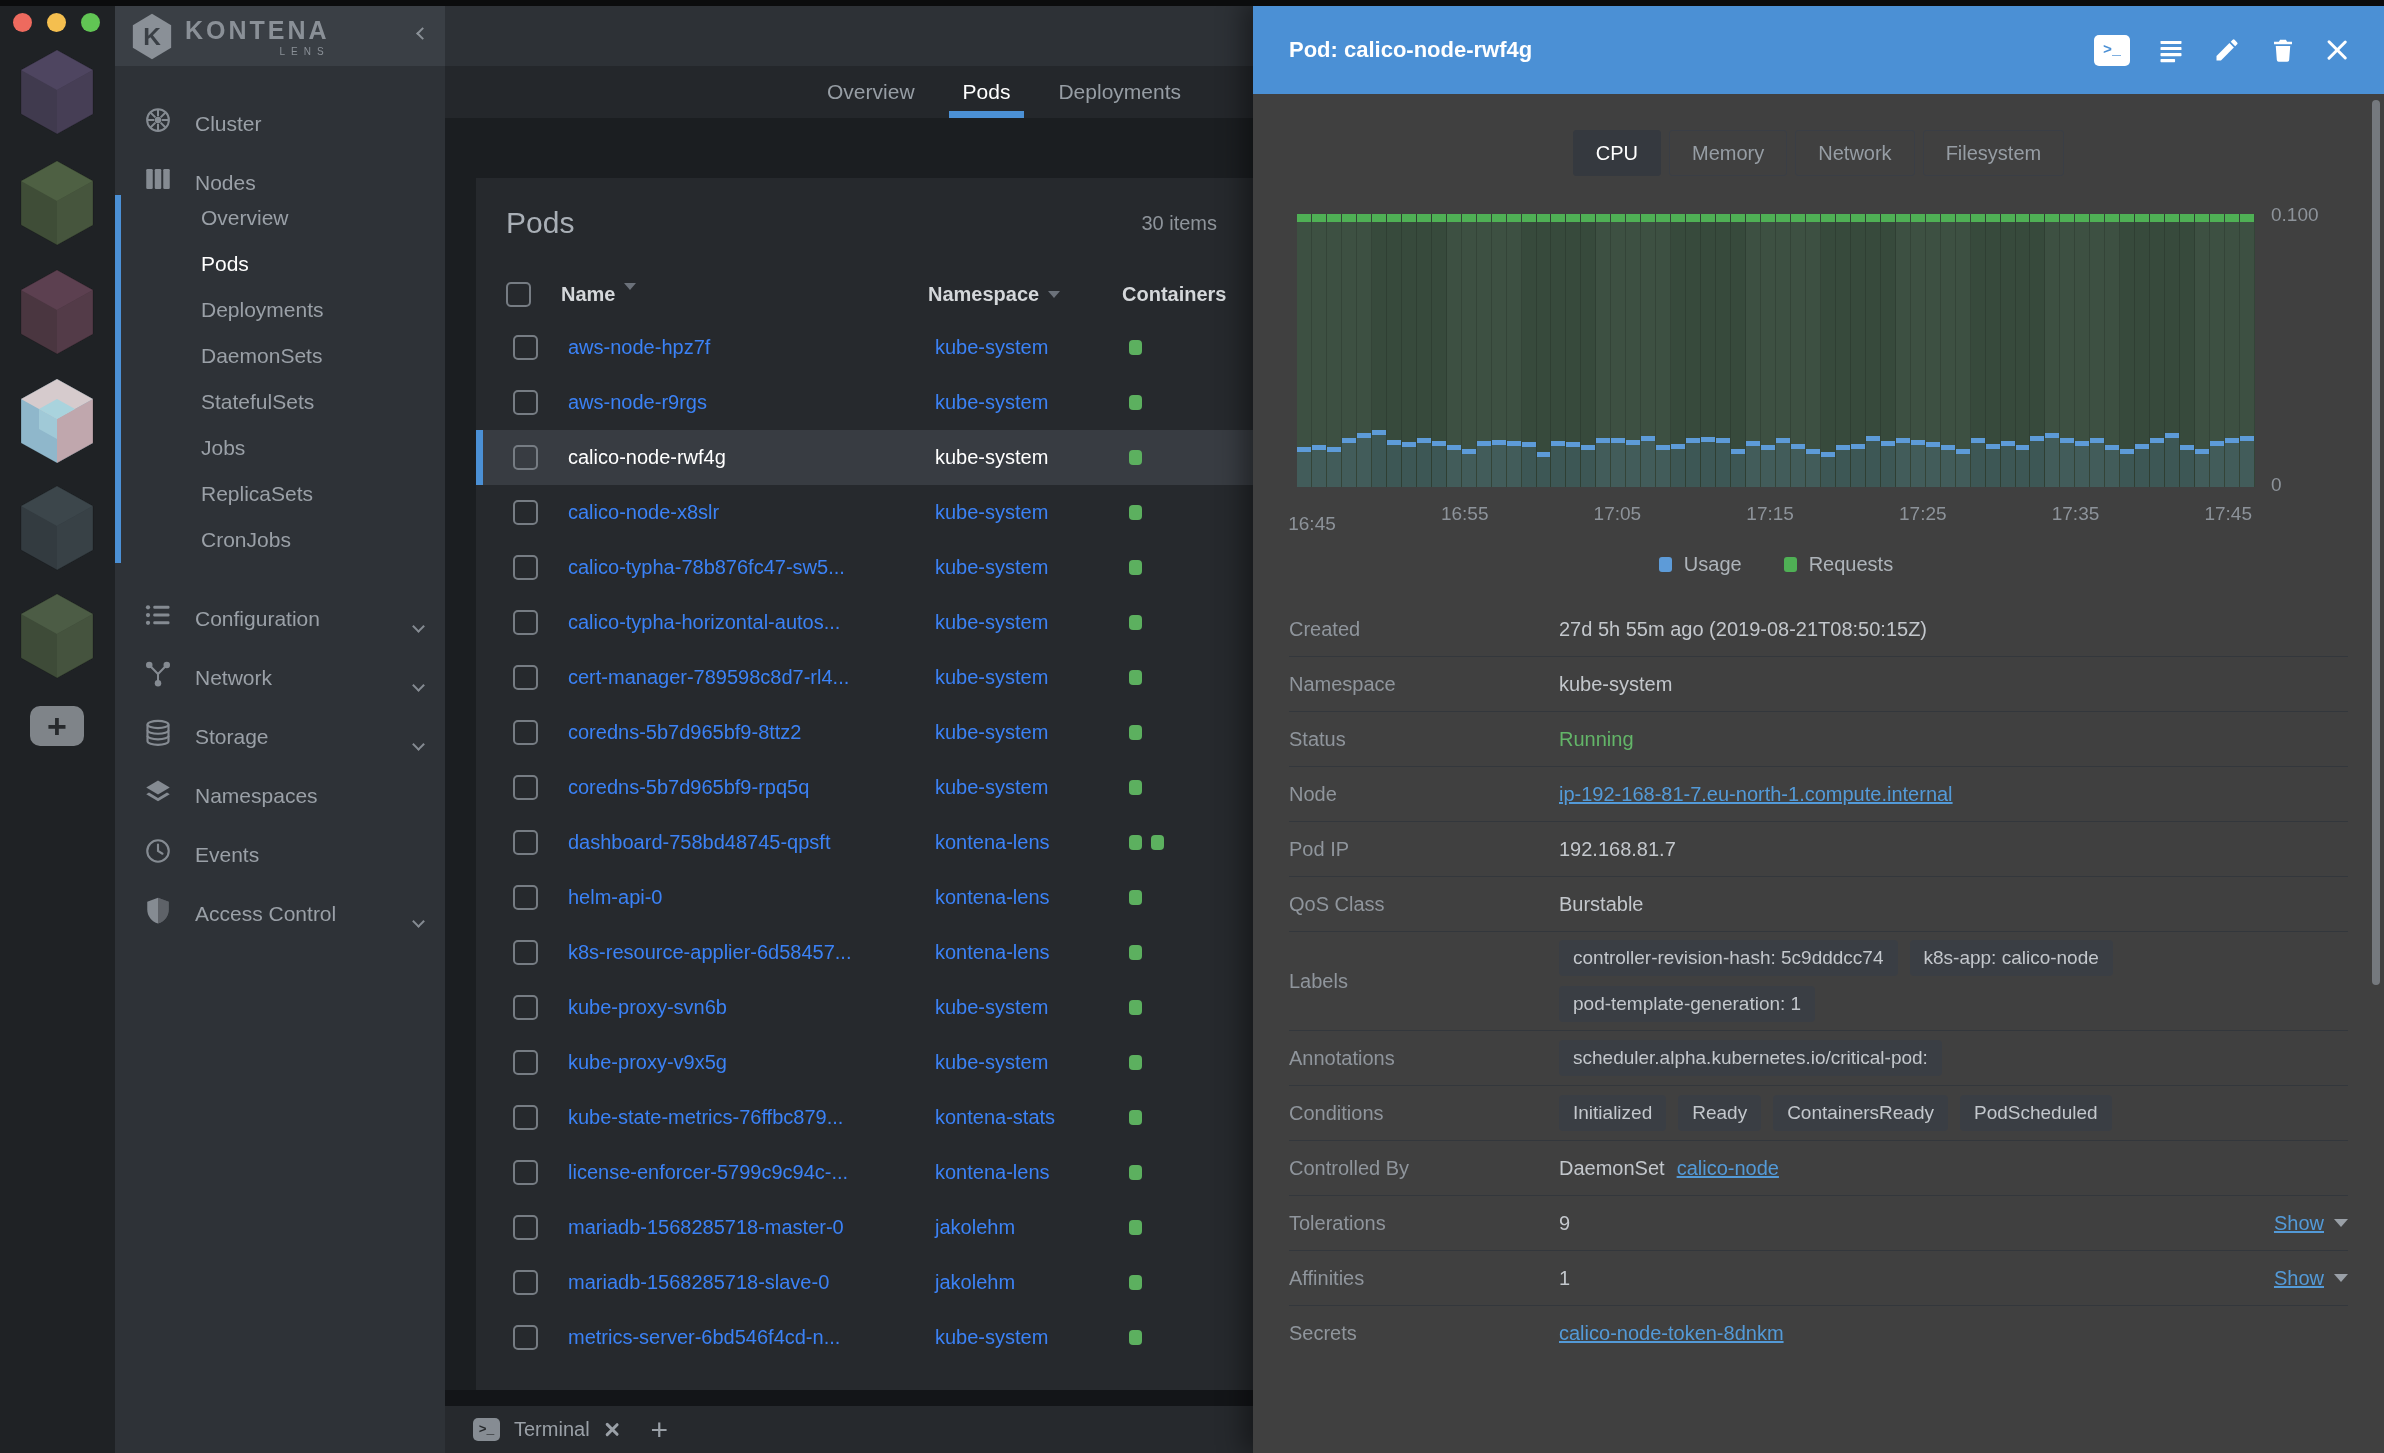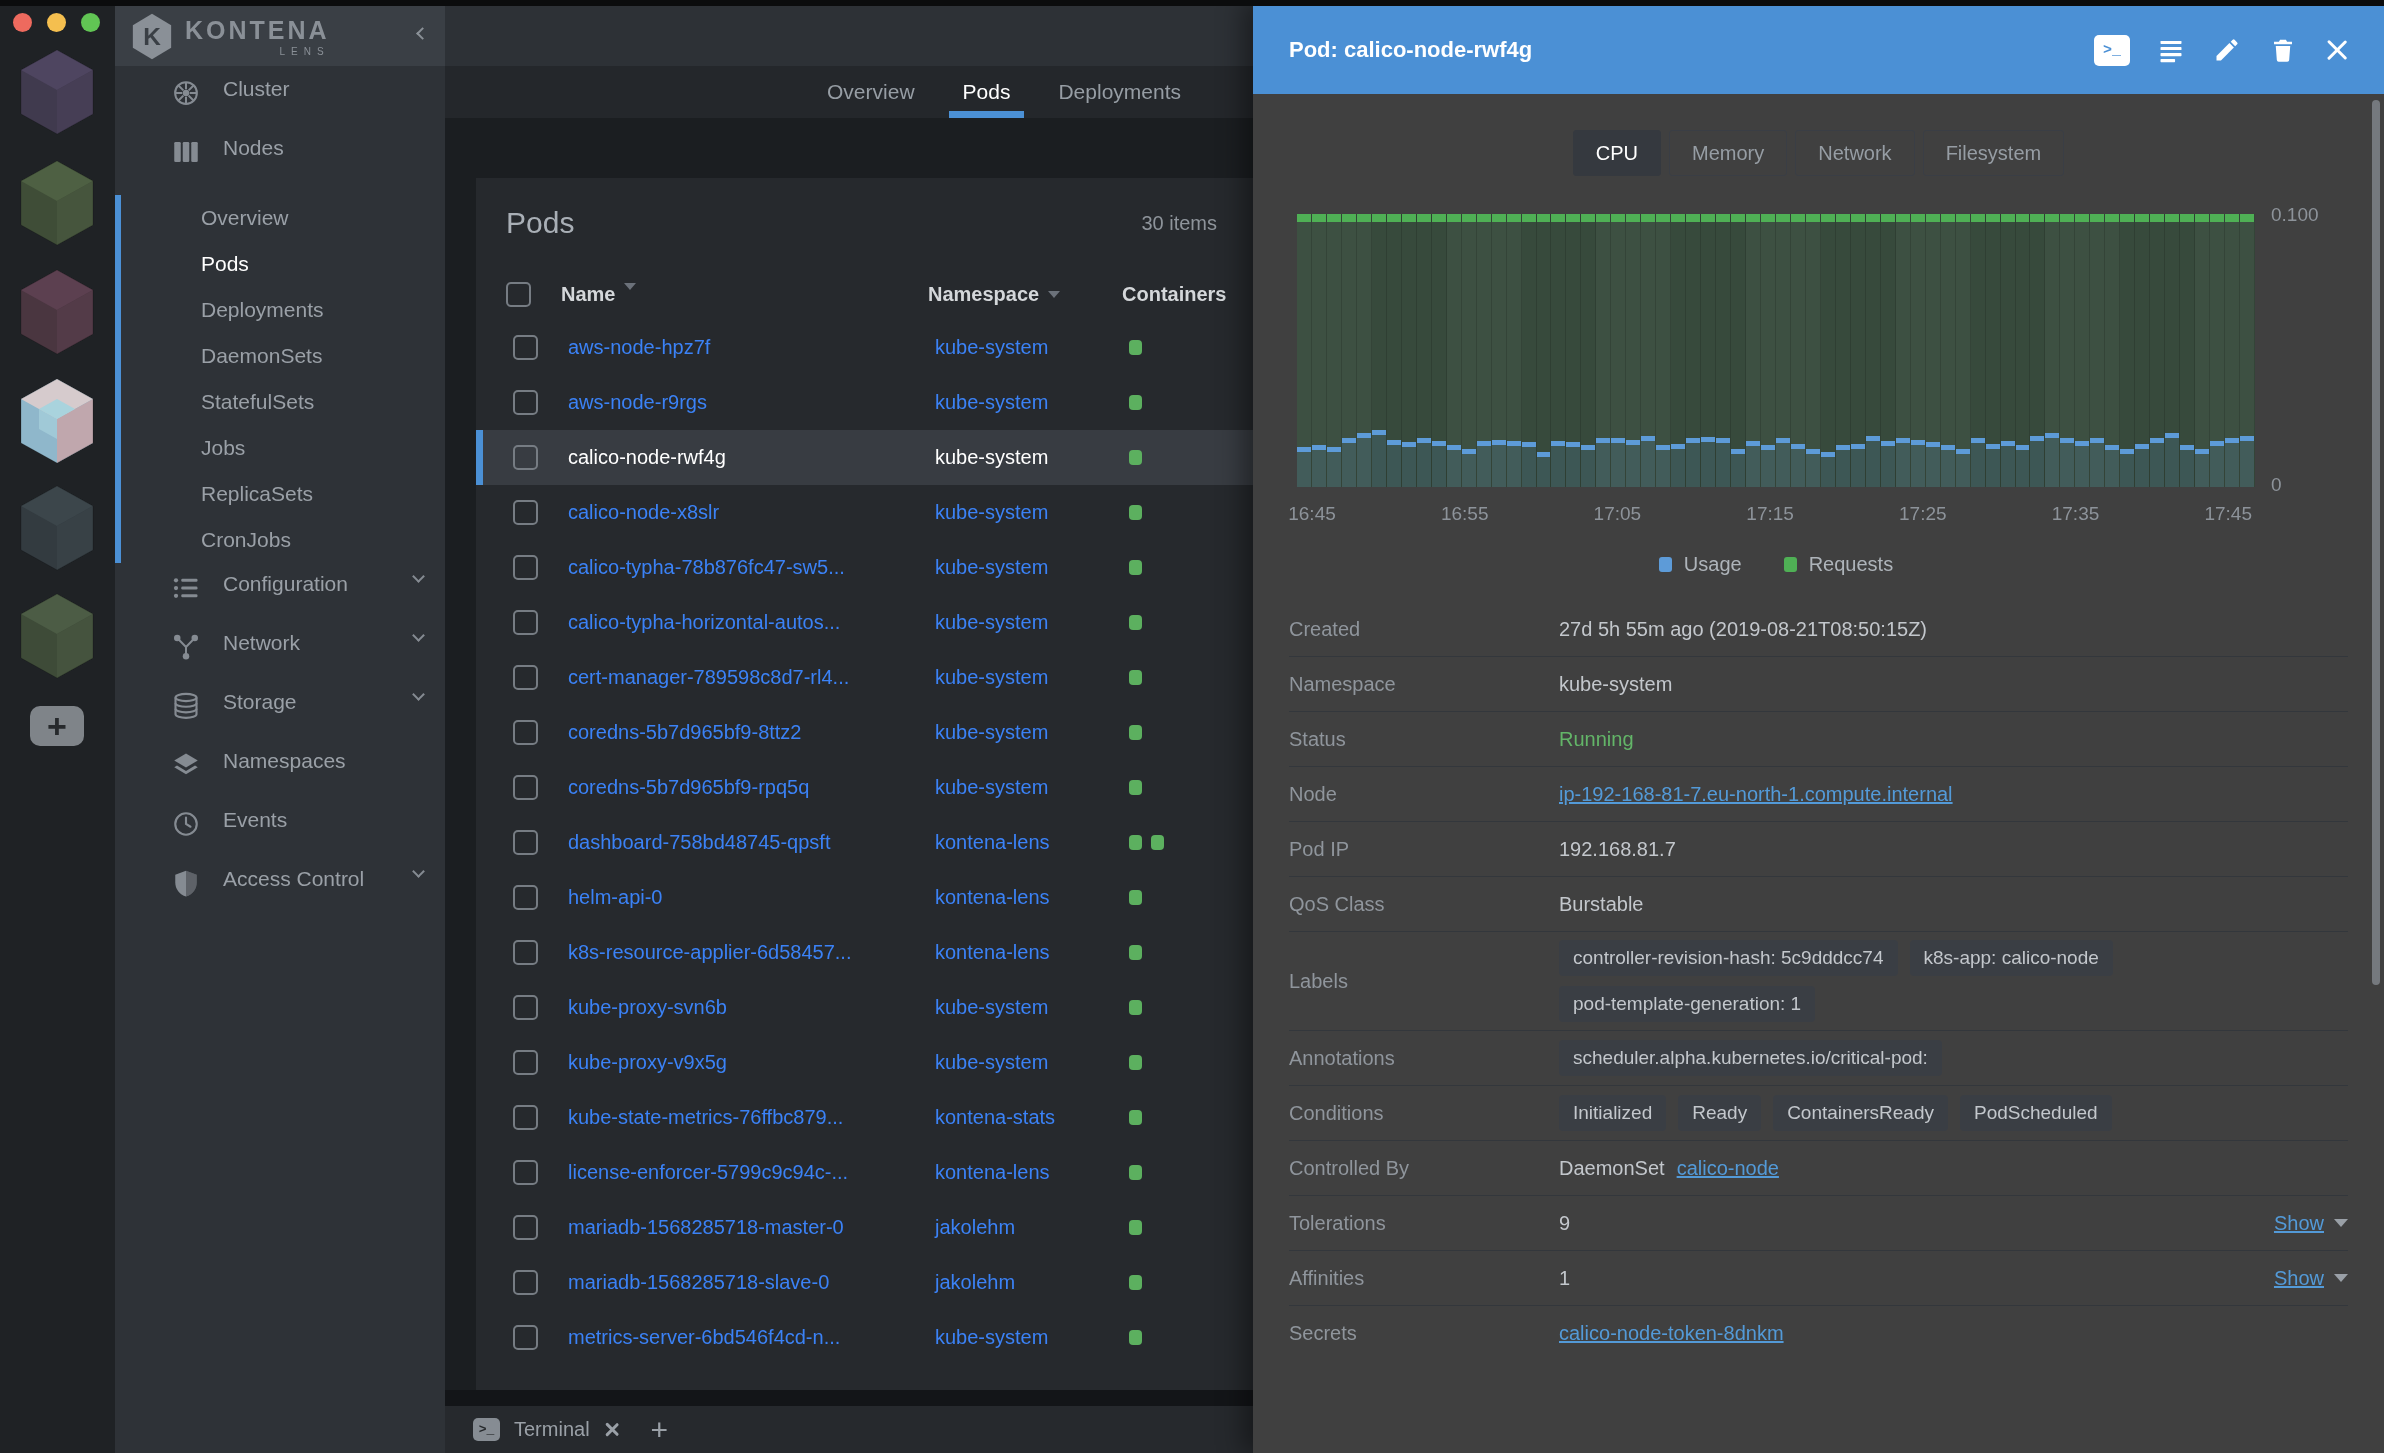--- a/index.html
+++ b/index.html
@@ -25,21 +25,21 @@
   .logo-hex { width:42px; height:47px; flex:0 0 auto; }
   .brand { margin-left:12px; display:flex; flex-direction:column; align-items:flex-end; }
   .brand-name { color:#8a9097; font-weight:bold; font-size:25px; letter-spacing:3px; }
   .brand-sub { color:#8a9097; font-size:10px; letter-spacing:6px; margin-top:1px; }
   .collapse-btn { position:absolute; right:18px; top:50%; transform:translateY(-50%); color:#8a9097; }
   .chev { display:inline-block; width:9px; height:9px; border-right:2.4px solid currentColor; border-bottom:2.4px solid currentColor; }
   .chev.down { transform:rotate(45deg); }
   .chev.up { transform:rotate(-135deg); }
   .chev.left { transform:rotate(135deg); }
   .menu { padding-top:11px; }
-  .menu-item { height:59px; display:flex; align-items:flex-start; padding:0 22px 0 27px; color:#9aa0a7; font-size:21px; cursor:pointer;margin-left:28px; }
+  .menu-item { height:59px; display:flex; align-items:flex-end; padding:0 22px 0 27px; color:#9aa0a7; font-size:21px; cursor:pointer; }
   .menu-item .mi-icon { width:32px; height:32px; margin-right:21px; color:#858b92; display:flex; align-items:center; justify-content:center; }
   .menu-item .mi-icon svg { width:30px; height:30px; }
   .menu-item.hl { background:#4b90d5; color:#ffffff; height:56px; }
   .menu-item.hl .mi-icon { color:#ffffff; }
   .menu-item .mi-caret { margin-left:auto; color:#858b92; }
   .menu-item.hl .mi-caret { color:#ffffff; }
   .submenu { border-left:6px solid #4b90d5; margin-bottom:9px; }
   .submenu-item { height:46px; display:flex; align-items:center; padding-left:80px; color:#9aa0a7; font-size:21px; cursor:pointer; }
   .submenu-item.active { color:#ffffff; }
 
@@ -943,21 +943,21 @@
           </div>
           <div class="bar" style="background: rgb(61, 80, 66);">
             <div class="cap" style="background: rgb(79, 176, 85);"></div>
             <div class="ufill" style="height: 46px;"></div>
             <div class="udash" style="bottom: 46px; background: rgb(93, 155, 216);"></div>
           </div>
         </div>
       <span class="ylab" style="top:-10px;">0.100</span>
       <span class="ylab" style="top:260px;">0</span>
       <div class="xaxis" id="xaxis">
-          <span class="xlab" style="left: 15px;">16:45</span>
+          <span class="xlab" style="left: 15px; margin-top: 10px;">16:45</span>
           <span class="xlab" style="left: 167.7px;">16:55</span>
           <span class="xlab" style="left: 320.4px;">17:05</span>
           <span class="xlab" style="left: 473.1px;">17:15</span>
           <span class="xlab" style="left: 625.8px;">17:25</span>
           <span class="xlab" style="left: 778.5px;">17:35</span>
           <span class="xlab" style="left: 931.2px;">17:45</span>
         </div>
       <div class="legend" id="legend">
           <span class="leg-item">
             <span class="leg-sq" style="background: rgb(93, 155, 216);"></span>

